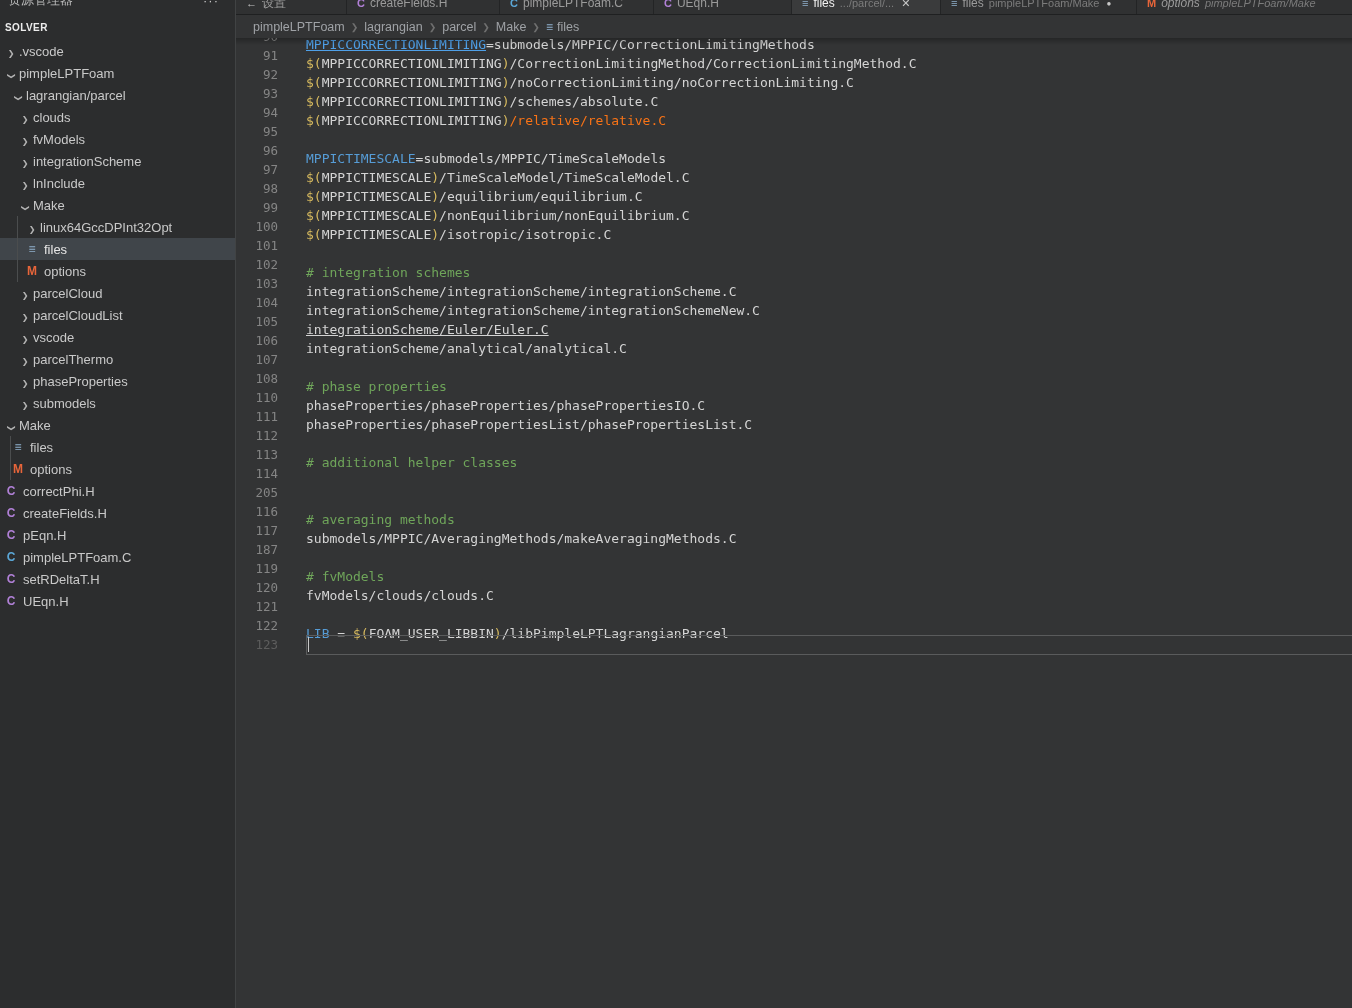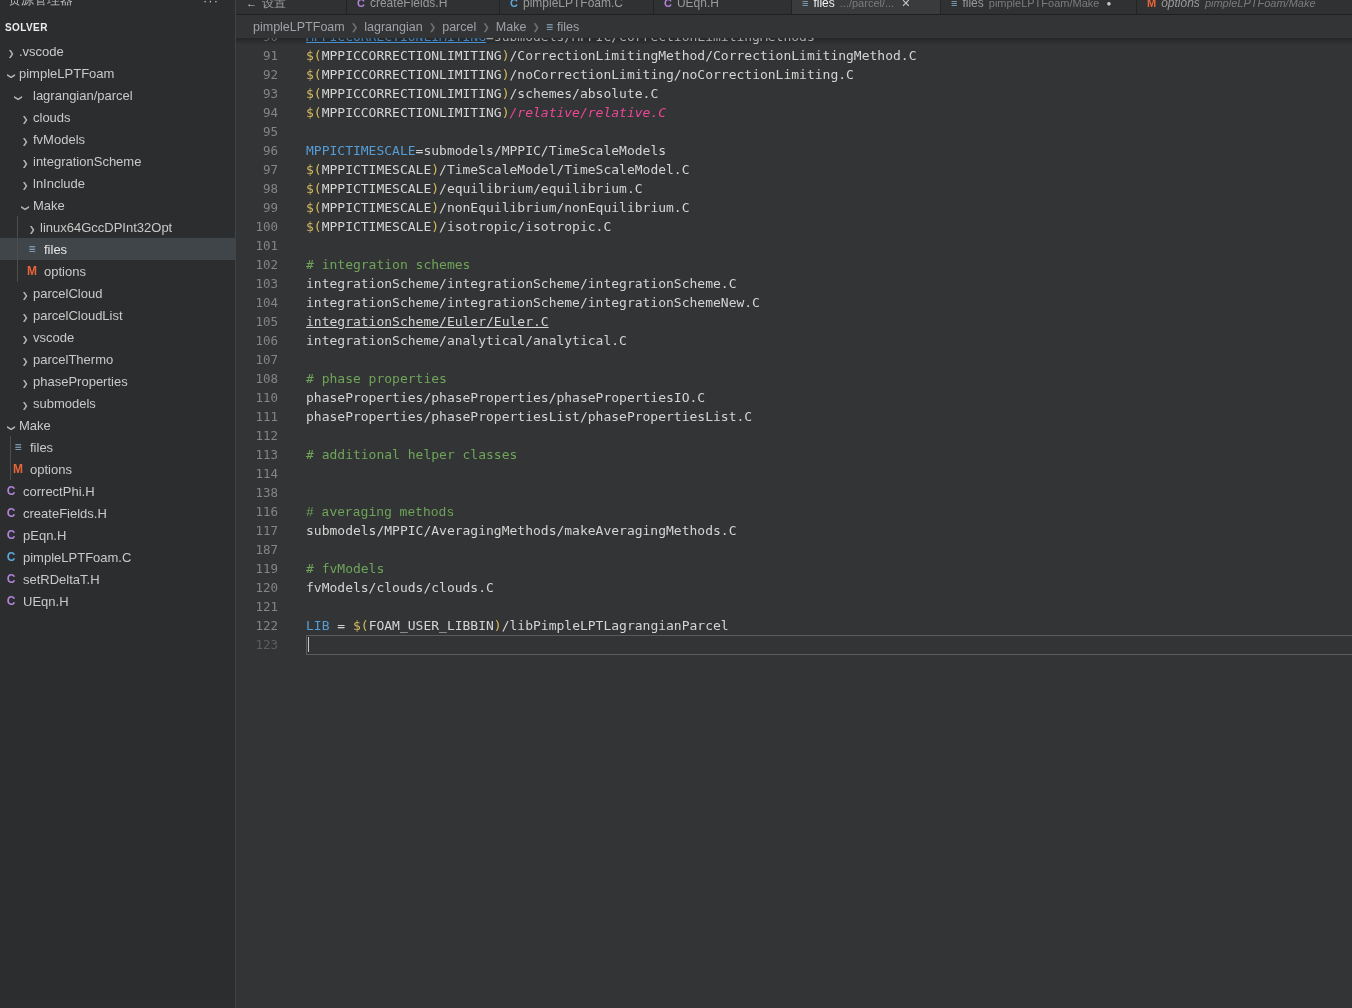--- a/index.html
+++ b/index.html
@@ -48,21 +48,21 @@
   .bc-fic{font-size:12px;color:#a8b6c4;}
   
   .editor{position:absolute;top:38px;left:0;right:0;bottom:0;overflow:hidden;
           font-family:"DejaVu Sans Mono",monospace;font-size:13px;}
   .editor::before{content:"";position:absolute;left:0;right:0;top:0;height:7px;
           background:linear-gradient(rgba(0,0,0,.28),rgba(0,0,0,0));z-index:5;pointer-events:none;}
   .lines{margin-top:-11px;}
   .cl{height:19px;display:flex;white-space:pre;position:relative;}
   .ln{width:42px;text-align:right;color:#858585;font-size:12.5px;
       line-height:19px;flex:none;user-select:none;}
-  .code{padding-left:28px;line-height:19px;}
+  .code{padding-left:28px;line-height:19px;margin-top:8px;}
   .cl.cur .ln{color:#5d5d5d;}
   .seg-l{text-decoration:underline;}
   .curbox{position:absolute;left:70px;right:-2px;top:0;height:18px;
           border:1px solid #5a5b5c;pointer-events:none;}
   .cursor{position:absolute;left:72px;top:2px;width:1px;height:15px;background:#c8c8c8;}
 </style>
 </head>
 <body>
 
 <div id="app">
@@ -75,21 +75,21 @@
     <div class="sb-section">SOLVER</div>
     <div class="tree">
         <div class="trow" style="padding-left: 4px;">
           <span class="chev"><span>❯</span></span>
           <span class="tlabel">.vscode</span>
         </div>
         <div class="trow" style="padding-left: 4px;">
           <span class="chev down"><span>❯</span></span>
           <span class="tlabel">pimpleLPTFoam</span>
         </div>
-        <div class="trow" style="padding-left: 11px; gap: 7px;">
+        <div class="trow" style="padding-left: 11px;">
           <span class="chev down"><span>❯</span></span>
           <span class="tlabel">lagrangian/parcel</span>
         </div>
         <div class="trow" style="padding-left: 18px;">
           <span class="chev"><span>❯</span></span>
           <span class="tlabel">clouds</span>
         </div>
         <div class="trow" style="padding-left: 18px;">
           <span class="chev"><span>❯</span></span>
           <span class="tlabel">fvModels</span>
@@ -259,42 +259,42 @@
           <span>files</span>
         </span>
       </div>
 
     <div class="editor">
       <div class="lines">
           <div class="cl"><span class="ln">90</span><span class="code"><span class="seg-l" style="color: rgb(79, 160, 232);">MPPICCORRECTIONLIMITING</span><span style="color: rgb(212, 212, 212);">=submodels/MPPIC/CorrectionLimitingMethods</span></span></div>
           <div class="cl"><span class="ln">91</span><span class="code"><span style="color: rgb(215, 186, 95);">$(</span><span style="color: rgb(212, 212, 212);">MPPICCORRECTIONLIMITING</span><span style="color: rgb(215, 186, 95);">)</span><span style="color: rgb(212, 212, 212);">/CorrectionLimitingMethod/CorrectionLimitingMethod.C</span></span></div>
           <div class="cl"><span class="ln">92</span><span class="code"><span style="color: rgb(215, 186, 95);">$(</span><span style="color: rgb(212, 212, 212);">MPPICCORRECTIONLIMITING</span><span style="color: rgb(215, 186, 95);">)</span><span style="color: rgb(212, 212, 212);">/noCorrectionLimiting/noCorrectionLimiting.C</span></span></div>
           <div class="cl"><span class="ln">93</span><span class="code"><span style="color: rgb(215, 186, 95);">$(</span><span style="color: rgb(212, 212, 212);">MPPICCORRECTIONLIMITING</span><span style="color: rgb(215, 186, 95);">)</span><span style="color: rgb(212, 212, 212);">/schemes/absolute.C</span></span></div>
-          <div class="cl"><span class="ln">94</span><span class="code"><span style="color: rgb(215, 186, 95);">$(</span><span style="color: rgb(212, 212, 212);">MPPICCORRECTIONLIMITING</span><span style="color: rgb(215, 186, 95);">)</span><span style="color: #ec4899; font-style: italic;">/relative/relative.C</span></span></div>
+          <div class="cl"><span class="ln">94</span><span class="code"><span style="color: rgb(215, 186, 95);">$(</span><span style="color: rgb(212, 212, 212);">MPPICCORRECTIONLIMITING</span><span style="color: rgb(215, 186, 95);">)</span><span style="color: #f97316;">/relative/relative.C</span></span></div>
           <div class="cl"><span class="ln">95</span><span class="code"></span></div>
           <div class="cl"><span class="ln">96</span><span class="code"><span style="color: rgb(86, 156, 214);">MPPICTIMESCALE</span><span style="color: rgb(212, 212, 212);">=submodels/MPPIC/TimeScaleModels</span></span></div>
           <div class="cl"><span class="ln">97</span><span class="code"><span style="color: rgb(215, 186, 95);">$(</span><span style="color: rgb(212, 212, 212);">MPPICTIMESCALE</span><span style="color: rgb(215, 186, 95);">)</span><span style="color: rgb(212, 212, 212);">/TimeScaleModel/TimeScaleModel.C</span></span></div>
           <div class="cl"><span class="ln">98</span><span class="code"><span style="color: rgb(215, 186, 95);">$(</span><span style="color: rgb(212, 212, 212);">MPPICTIMESCALE</span><span style="color: rgb(215, 186, 95);">)</span><span style="color: rgb(212, 212, 212);">/equilibrium/equilibrium.C</span></span></div>
           <div class="cl"><span class="ln">99</span><span class="code"><span style="color: rgb(215, 186, 95);">$(</span><span style="color: rgb(212, 212, 212);">MPPICTIMESCALE</span><span style="color: rgb(215, 186, 95);">)</span><span style="color: rgb(212, 212, 212);">/nonEquilibrium/nonEquilibrium.C</span></span></div>
           <div class="cl"><span class="ln">100</span><span class="code"><span style="color: rgb(215, 186, 95);">$(</span><span style="color: rgb(212, 212, 212);">MPPICTIMESCALE</span><span style="color: rgb(215, 186, 95);">)</span><span style="color: rgb(212, 212, 212);">/isotropic/isotropic.C</span></span></div>
           <div class="cl"><span class="ln">101</span><span class="code"></span></div>
           <div class="cl"><span class="ln">102</span><span class="code"><span style="color: rgb(111, 165, 90);"># integration schemes</span></span></div>
           <div class="cl"><span class="ln">103</span><span class="code"><span style="color: rgb(212, 212, 212);">integrationScheme/integrationScheme/integrationScheme.C</span></span></div>
           <div class="cl"><span class="ln">104</span><span class="code"><span style="color: rgb(212, 212, 212);">integrationScheme/integrationScheme/integrationSchemeNew.C</span></span></div>
           <div class="cl"><span class="ln">105</span><span class="code"><span style="color: rgb(212, 212, 212); text-decoration: underline;">integrationScheme/Euler/Euler.C</span></span></div>
           <div class="cl"><span class="ln">106</span><span class="code"><span style="color: rgb(212, 212, 212);">integrationScheme/analytical/analytical.C</span></span></div>
           <div class="cl"><span class="ln">107</span><span class="code"></span></div>
           <div class="cl"><span class="ln">108</span><span class="code"><span style="color: rgb(111, 165, 90);"># phase properties</span></span></div>
           <div class="cl"><span class="ln">110</span><span class="code"><span style="color: rgb(212, 212, 212);">phaseProperties/phaseProperties/phasePropertiesIO.C</span></span></div>
           <div class="cl"><span class="ln">111</span><span class="code"><span style="color: rgb(212, 212, 212);">phaseProperties/phasePropertiesList/phasePropertiesList.C</span></span></div>
           <div class="cl"><span class="ln">112</span><span class="code"></span></div>
           <div class="cl"><span class="ln">113</span><span class="code"><span style="color: rgb(111, 165, 90);"># additional helper classes</span></span></div>
           <div class="cl"><span class="ln">114</span></div>
-          <div class="cl"><span class="ln">138</span><span class="code"></span></div>
-          <div class="cl"><span class="ln">116</span><span class="code"><span style="color: rgb(111, 165, 90); font-family: Liberation Mono, monospace;"># averaging methods</span></span></div>
+          <div class="cl"><span class="ln">205</span><span class="code"></span></div>
+          <div class="cl"><span class="ln">116</span><span class="code"><span style="color: rgb(111, 165, 90);"># averaging methods</span></span></div>
           <div class="cl"><span class="ln">117</span><span class="code"><span style="color: rgb(212, 212, 212);">submodels/MPPIC/AveragingMethods/makeAveragingMethods.C</span></span></div>
           <div class="cl"><span class="ln">187</span><span class="code"></span></div>
           <div class="cl"><span class="ln">119</span><span class="code"><span style="color: rgb(111, 165, 90);"># fvModels</span></span></div>
           <div class="cl"><span class="ln">120</span><span class="code"><span style="color: rgb(212, 212, 212);">fvModels/clouds/clouds.C</span></span></div>
           <div class="cl"><span class="ln">121</span><span class="code"></span></div>
           <div class="cl"><span class="ln">122</span><span class="code"><span style="color: rgb(86, 156, 214);">LIB</span><span style="color: rgb(212, 212, 212);"> = </span><span style="color: rgb(215, 186, 95);">$(</span><span style="color: rgb(212, 212, 212);">FOAM_USER_LIBBIN</span><span style="color: rgb(215, 186, 95);">)</span><span style="color: rgb(212, 212, 212);">/libPimpleLPTLagrangianParcel</span></span></div>
           <div class="cl cur"><span class="ln">123</span><span class="code"></span><div class="curbox"></div><div class="cursor"></div></div>
         </div>
     </div>
   </div>

